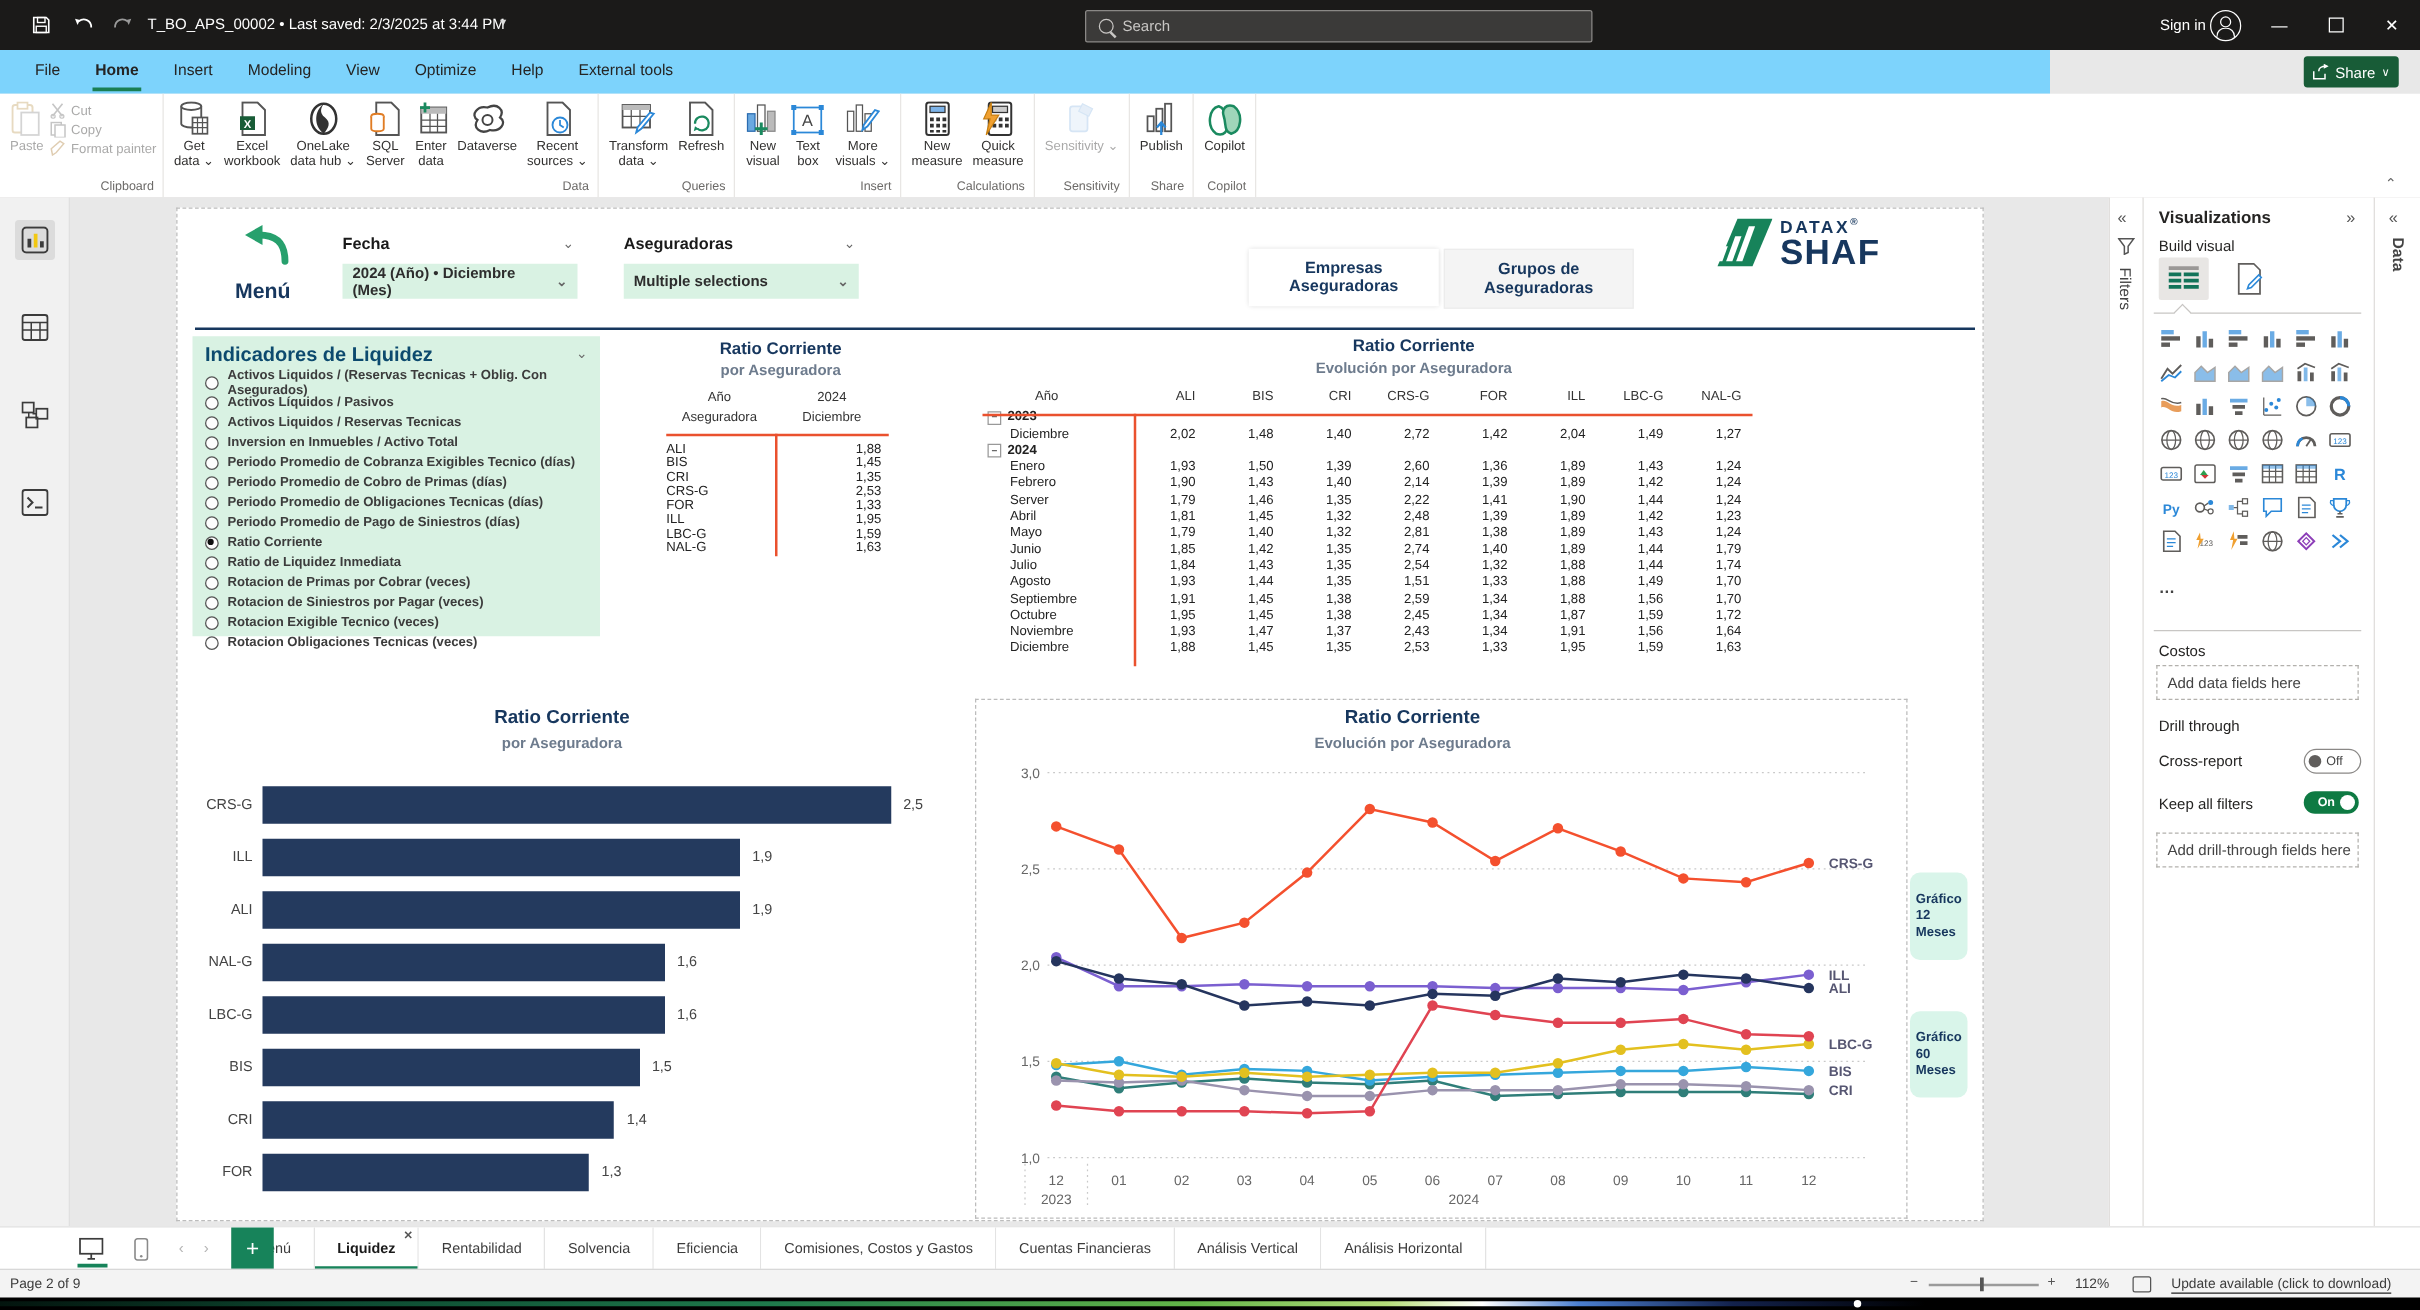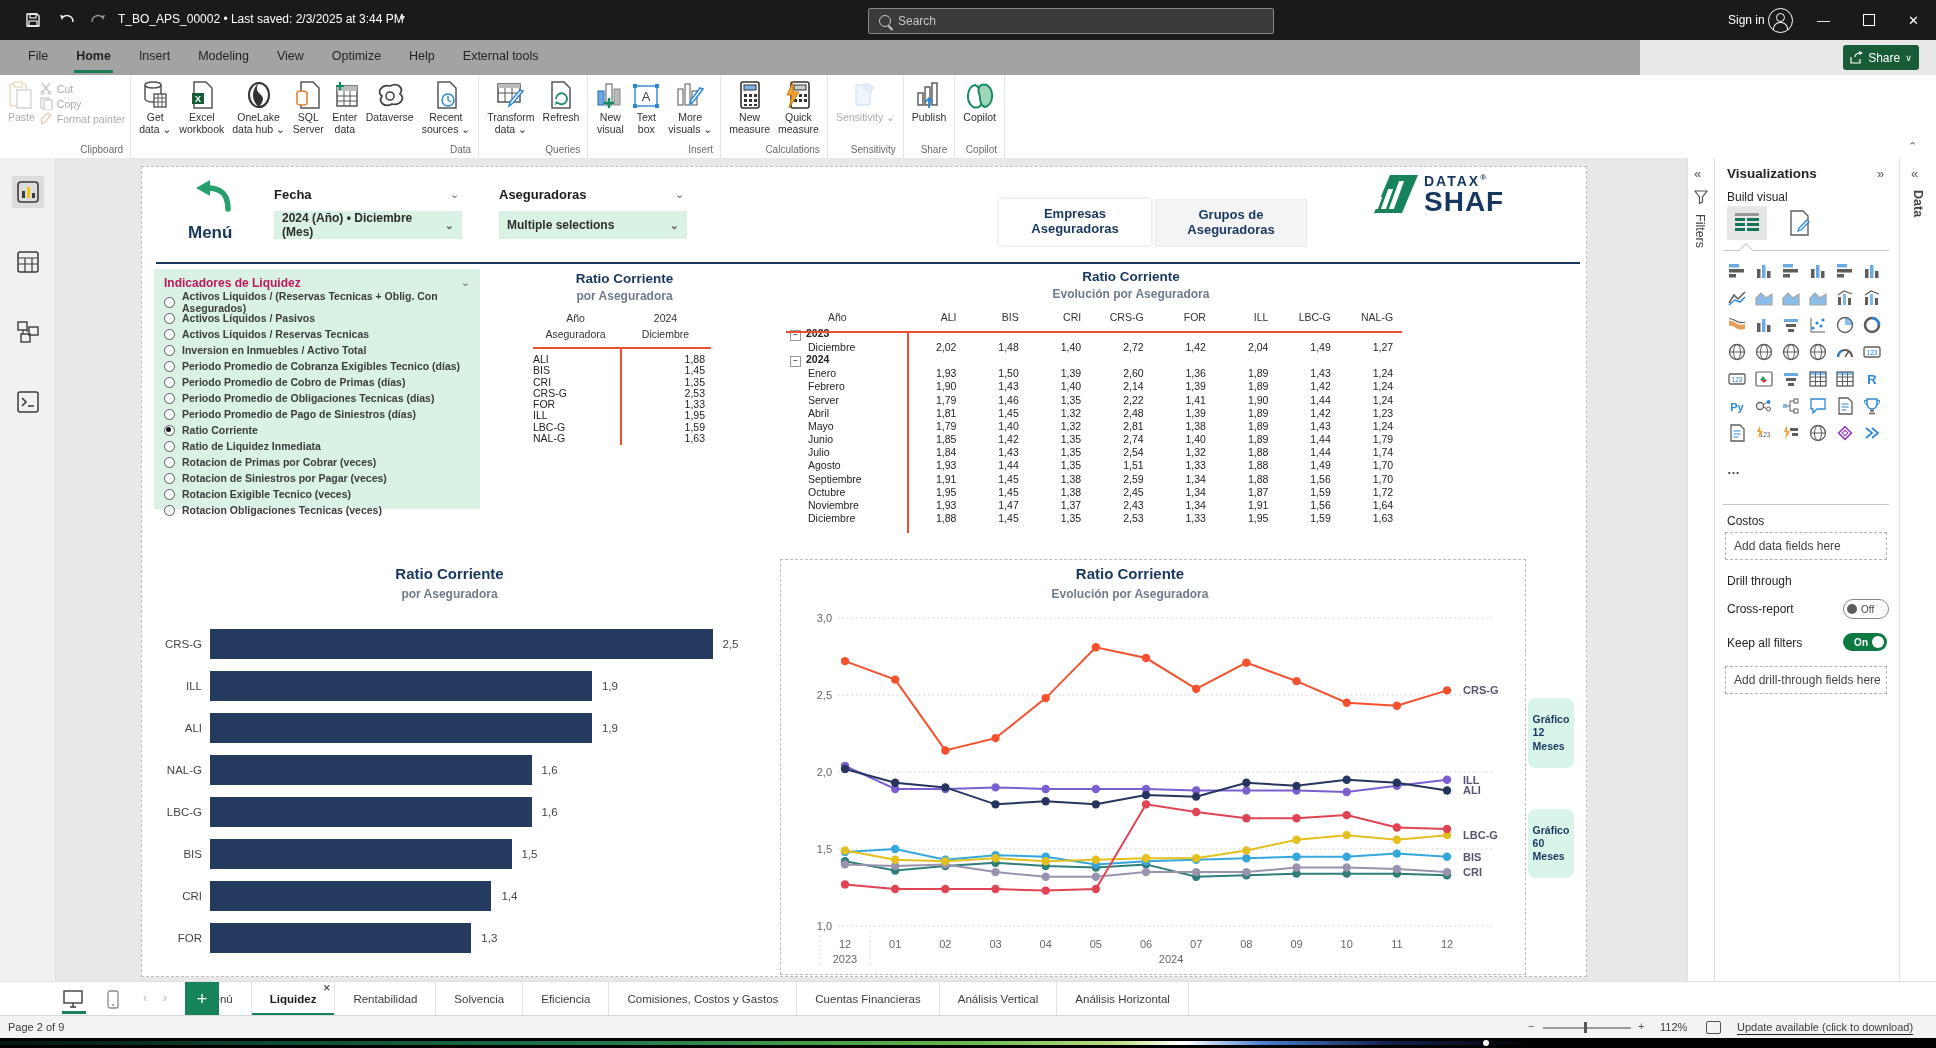--- a/index.html
+++ b/index.html
@@ -15,21 +15,21 @@
      border:1px solid #8a8886;border-radius:2px;display:flex;align-items:center;color:#c8c6c4;font-size:12px;}
   .mag{width:10px;height:10px;border:1.6px solid #c8c6c4;border-radius:50%;margin:0 7px 0 10px;position:relative;}
   .mag::after{content:"";position:absolute;left:9px;top:9px;width:6px;height:1.6px;background:#c8c6c4;transform:rotate(45deg);transform-origin:0 0;}
   .signin{position:absolute;left:1728px;top:13px;font-size:12px;color:#fff;}
   .avatar{position:absolute;left:1768px;top:8px;width:23px;height:23px;border:1.5px solid #fff;border-radius:50%;}
   .avatar::before{content:"";position:absolute;left:7px;top:4px;width:7px;height:7px;border:1.4px solid #fff;border-radius:50%;}
   .avatar::after{content:"";position:absolute;left:4px;top:13px;width:13px;height:7px;border:1.4px solid #fff;border-bottom:none;border-radius:7px 7px 0 0;}
   .winbtn{position:absolute;top:0;width:45px;height:40px;display:flex;align-items:center;justify-content:center;color:#fff;font-size:13px;}
   .maxglyph{width:10px;height:10px;border:1.2px solid #fff;}
   
-  .menubar{position:absolute;left:0;top:40px;width:1640px;height:35px;background:#a3a3a3;}
+  .menubar{position:absolute;left:0;top:40px;width:1640px;height:35px;background:#7dd3fc;}
   .mtabs{position:absolute;left:14px;top:0;height:35px;display:flex;}
   .mtab{padding:9px 14px 0 14px;font-size:12.5px;color:#252423;height:35px;box-sizing:border-box;position:relative;}
   .mtab.active{font-weight:bold;}
   .mtab.active::after{content:"";position:absolute;left:12px;right:12px;bottom:2px;height:3px;background:#1a7f54;}
   .sharebtn{position:absolute;left:1843px;top:5px;width:76px;height:25px;background:#185c37;border-radius:3px;
      color:#fff;font-size:12px;display:flex;align-items:center;justify-content:center;gap:5px;}
   
   .ribbon{position:absolute;left:0;top:75px;width:1936px;height:83px;background:#fff;border-bottom:1px solid #d6d4d2;display:flex;}
   .rgroup{display:flex;flex-direction:column;border-right:1px solid #e8e6e4;padding:0 5px;}
   .rbody{display:flex;flex:1;align-items:flex-start;padding-top:5px;gap:2px;}
@@ -466,21 +466,21 @@
               <span>DATAX</span><span style="font-size:8px;vertical-align:top">®</span>
             </div>
             <div style="font-size:28px;font-weight:bold;color:#17375e;letter-spacing:1px;line-height:.9">SHAF</div>
           </div>
         </div>
 
         <div class="divider-navy"></div>
 
         <div class="greenpanel">
           <div style="display:flex;justify-content:space-between;padding:7px 10px 4px 10px">
-            <span style="font-size:12px;font-weight:bold;color:#be185d">Indicadores de Liquidez</span>
+            <span style="font-size:16px;font-weight:bold;color:#0c4a6e">Indicadores de Liquidez</span>
             <span class="chev">⌄</span>
           </div>
           <div id="indicator-list">
               <div class="radio-row">
                 <span class="radio"></span>
                 <span>Activos Liquidos / (Reservas Tecnicas + Oblig. Con Asegurados)</span>
               </div>
               <div class="radio-row">
                 <span class="radio"></span>
                 <span>Activos Líquidos / Pasivos</span>

